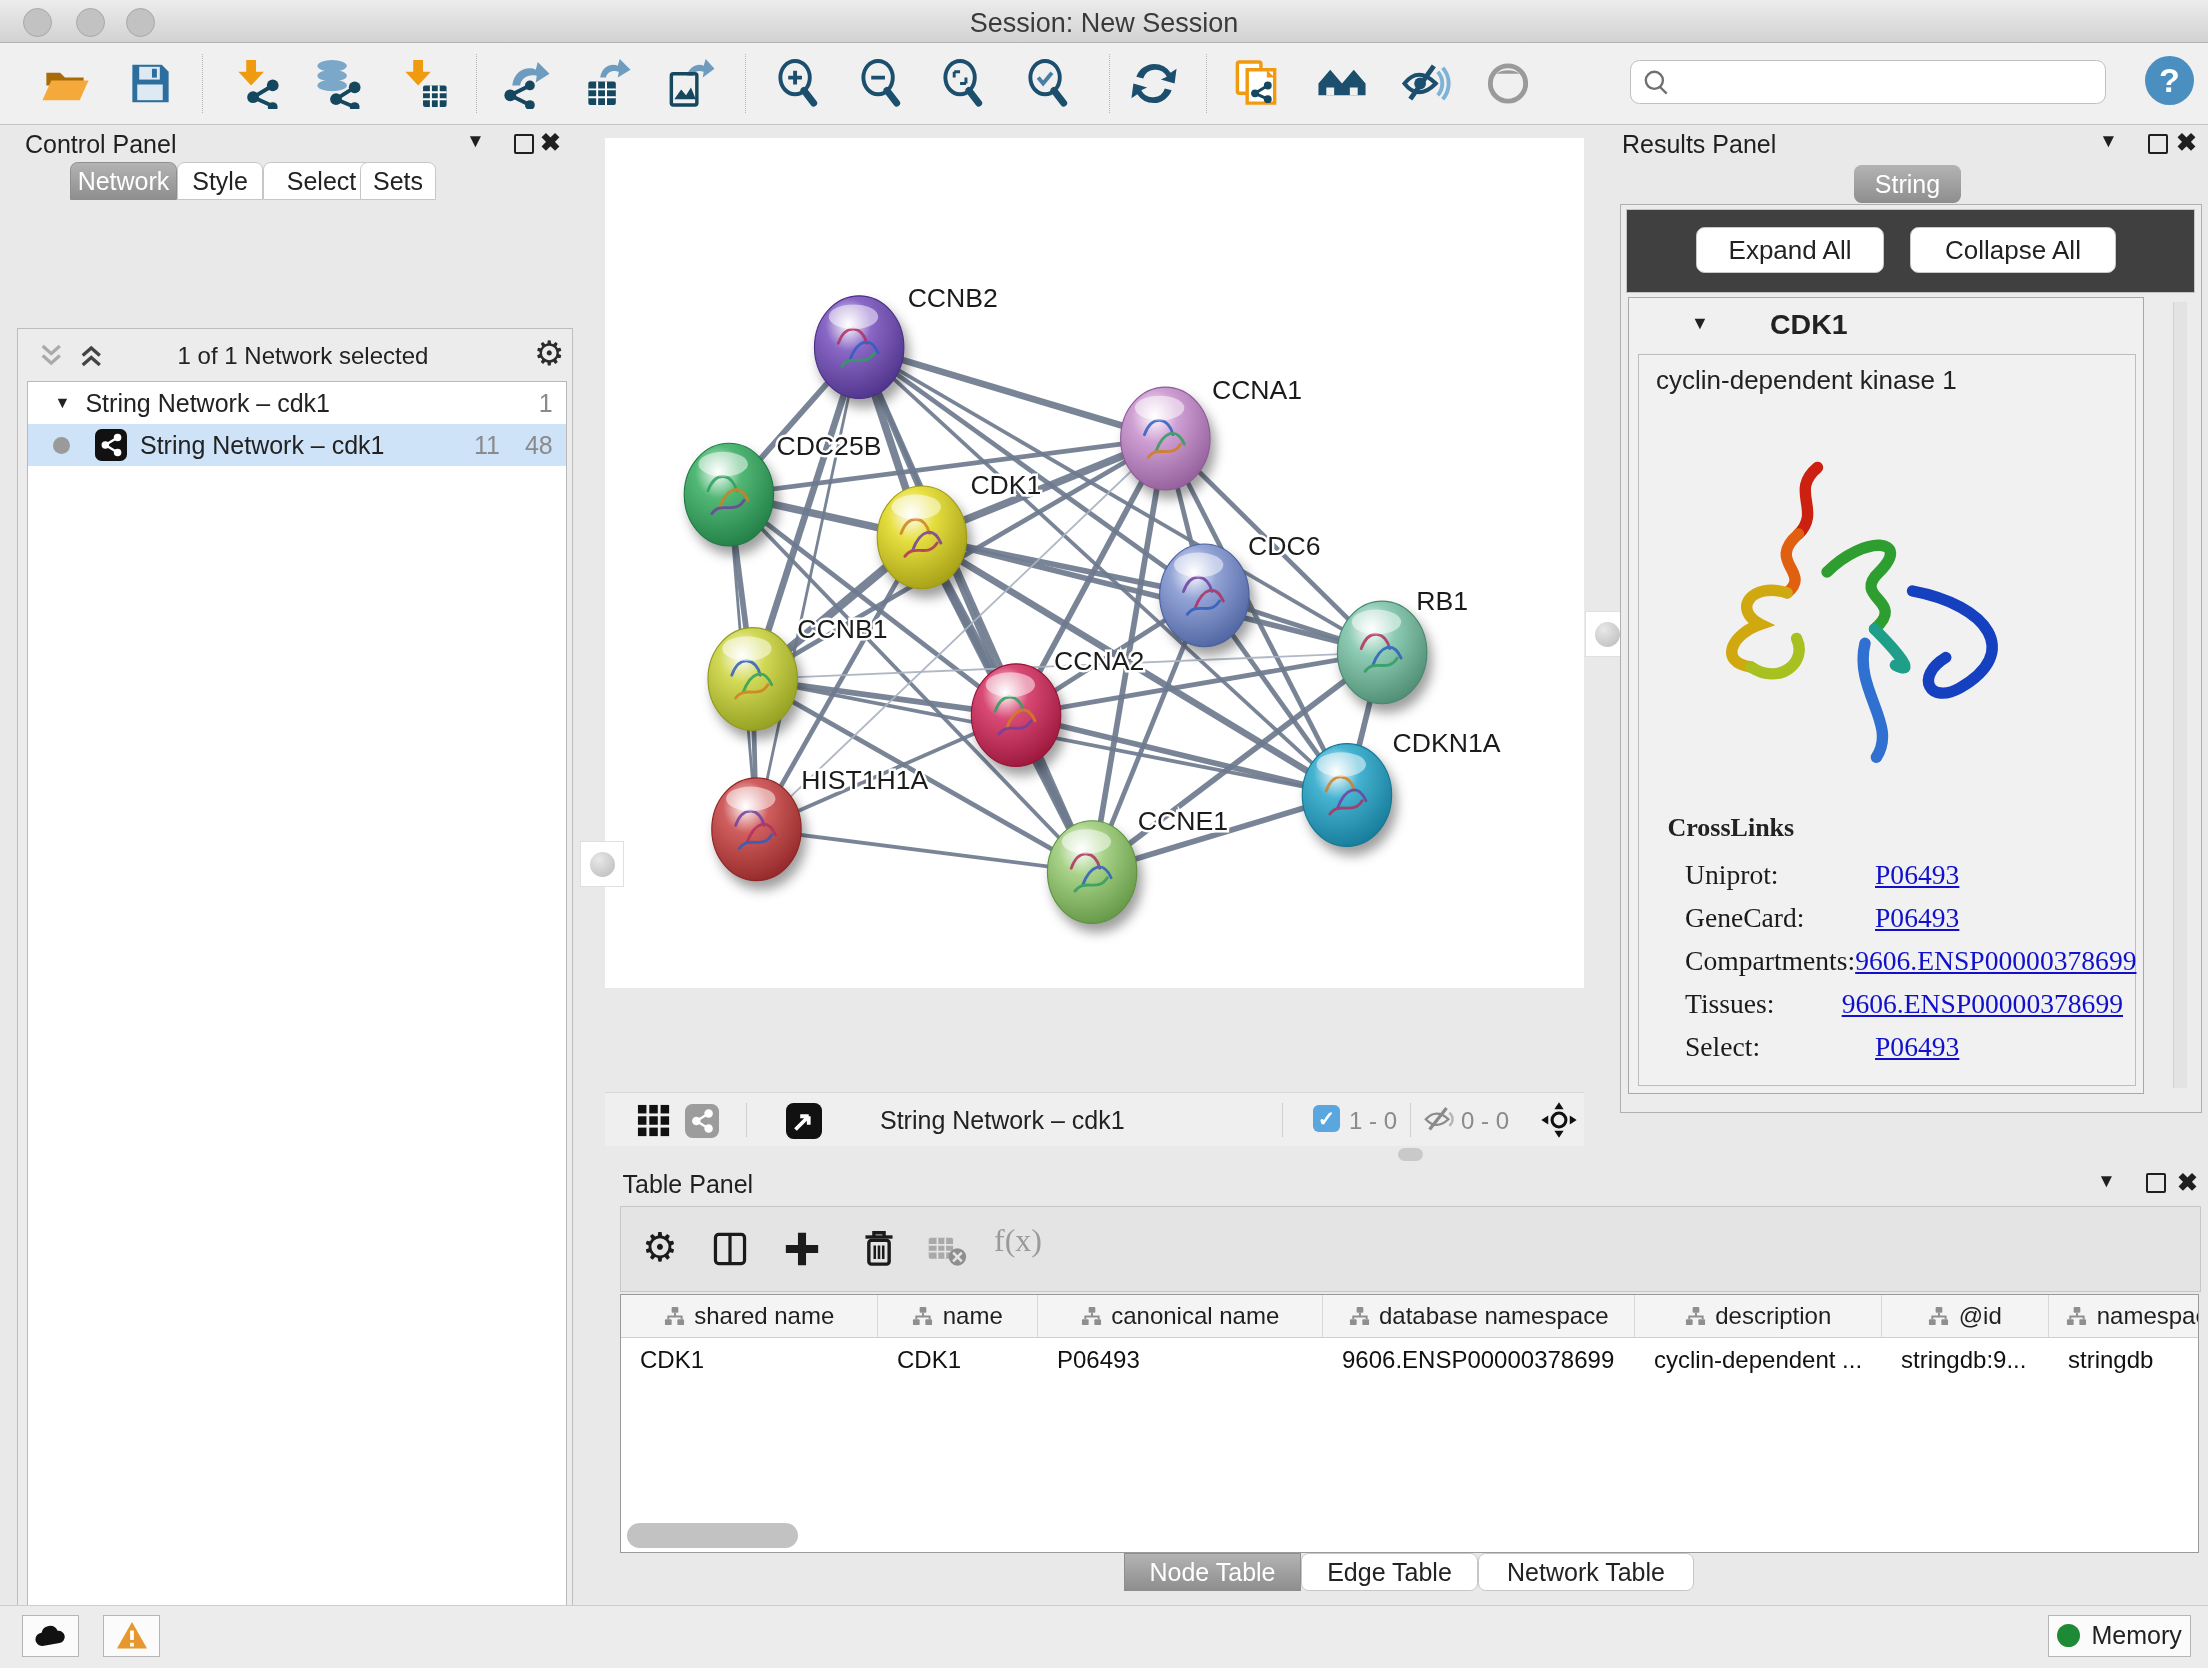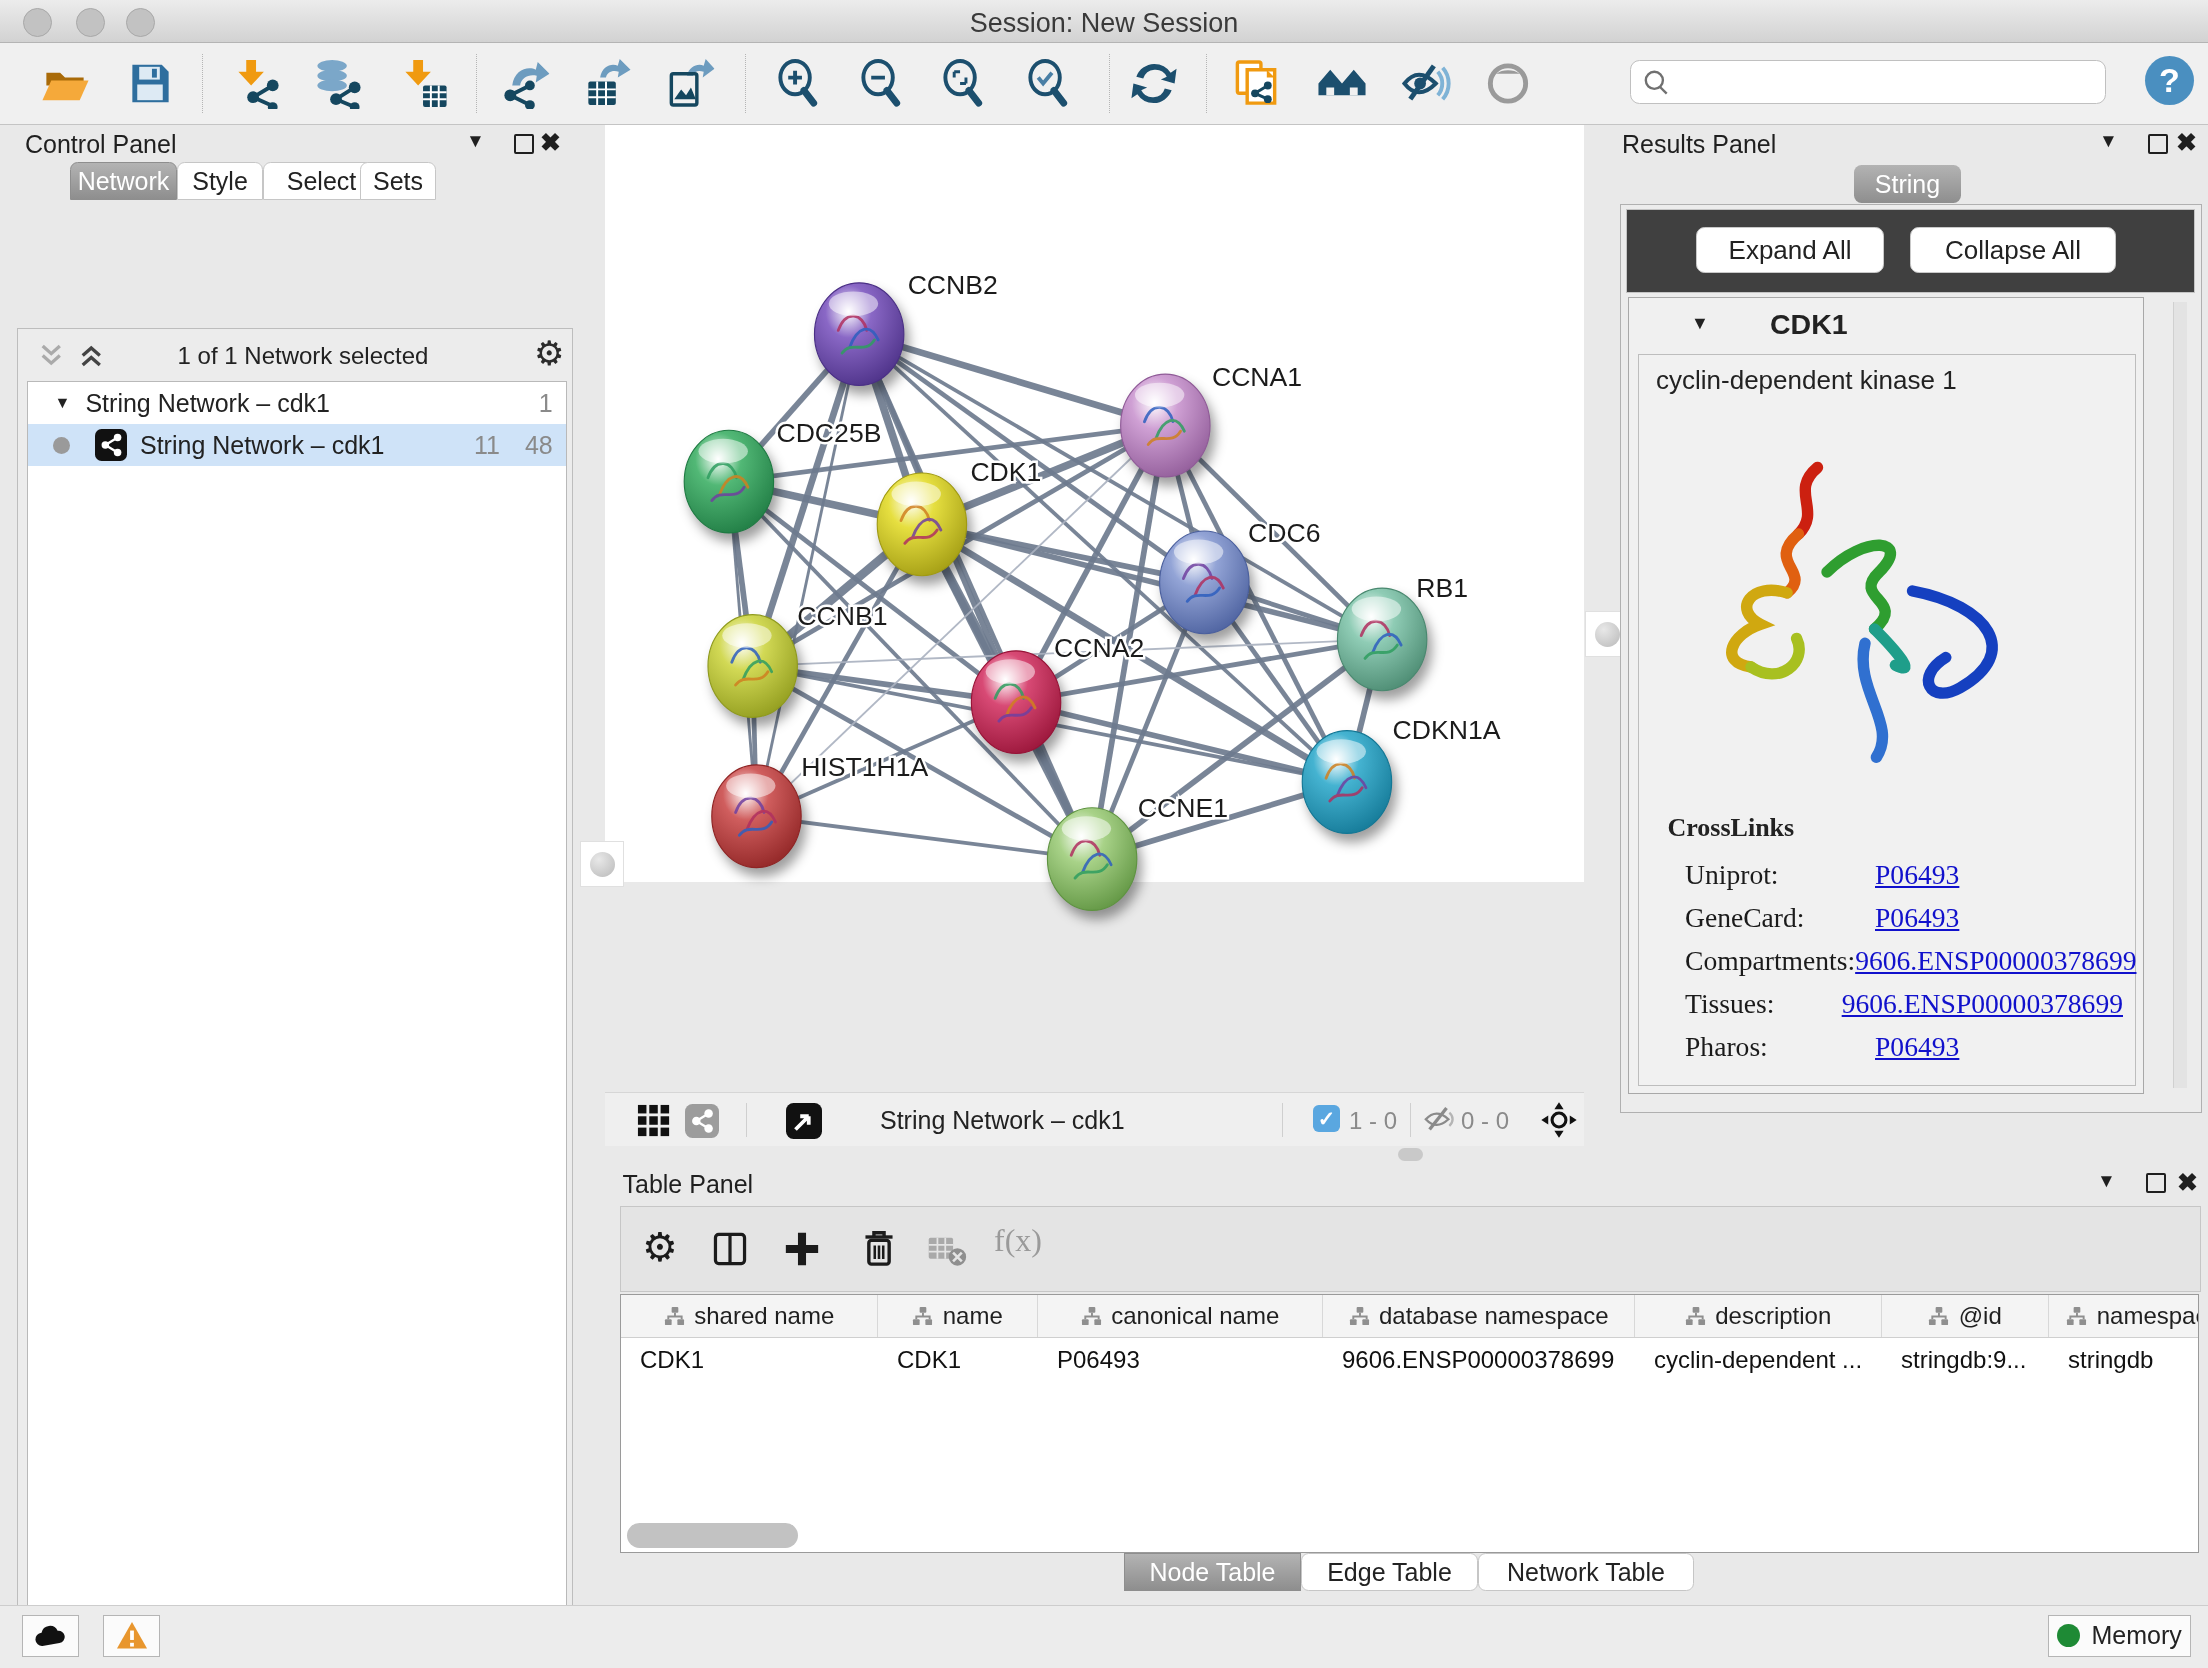--- a/index.html
+++ b/index.html
@@ -26,21 +26,21 @@
   .pnl-close{font-size:25px;font-weight:bold;color:#1f1f1f}
   .tab{height:38px;display:flex;align-items:center;justify-content:center;font-size:25px;
        border:1px solid #c6c6c6;border-radius:7.6px 7.6px 0 0;background:#fff;box-sizing:border-box}
   .tab.active{background:linear-gradient(#b3b3b3,#8e8e8e);color:#fff;border-color:#8e8e8e}
   
   #cp-box{left:17px;top:204px;width:554px;height:1381px;background:#ececec;border:1px solid #bdbdbd}
   #cp-list{left:27px;top:257px;width:540px;height:1322px;background:#fff;border:1px solid #b9b9b9;box-sizing:border-box}
   .cp-row{height:42px;display:flex;align-items:center;font-size:25px}
   .cp-count{color:#8a8a8a}
   
-  #canvas{left:605px;top:125px;width:979px;height:757px;background:#fff}
+  #canvas{left:605px;top:138px;width:979px;height:850px;background:#fff}
   #canvas-toolbar{left:605px;top:1092px;width:979px;height:53px;background:#efefef;border-top:1px solid #d6d6d6}
   .cbar-txt{font-size:25px;color:#222}
   .cbar-gray{font-size:24px;color:#8a8a8a}
   .vline{width:0;height:34px;border-left:1.9px solid #cfcfcf;top:9.5px}
   
   #rp-outer{left:1620px;top:204px;width:580px;height:907px;background:#ececec;border:1px solid #b0b0b0}
   #rp-btnrow{left:1626px;top:209px;width:567px;height:82px;border:1px solid #c4c4c4;background:#404040}
   .rp-btn{height:44px;background:#fff;border:1.9px solid #c9c9c9;border-radius:8.6px;display:flex;
           align-items:center;justify-content:center;font-size:26px;top:17px}
   #rp-section{left:1628px;top:297px;width:514px;height:795px;background:#f0f0f0;border:1px solid #a8a8a8}
@@ -606,21 +606,21 @@
       </div>
       <div class="xl-row">
         <span class="xl-label">Compartments:</span>
         <a class="xl-value">9606.ENSP00000378699</a>
       </div>
       <div class="xl-row">
         <span class="xl-label">Tissues:</span>
         <a class="xl-value">9606.ENSP00000378699</a>
       </div>
       <div class="xl-row">
-        <span class="xl-label">Pharos:</span>
+        <span class="xl-label">Select:</span>
         <a class="xl-value">P06493</a>
       </div>
     </div>
 </div>
 
 <div class="abs" style="left:613px;top:1162px;width:1596px;height:438px">
   <div class="abs pnl-title" style="left:9.5px;top:7.6px">Table Panel</div>
   <div class="abs pnl-arrow" style="left:1484px;top:7.6px">▼</div>
   <div class="abs pnl-float" style="left:1533px;top:11.4px"></div>
   <div class="abs pnl-close" style="left:1564px;top:5.7px">✖</div>

